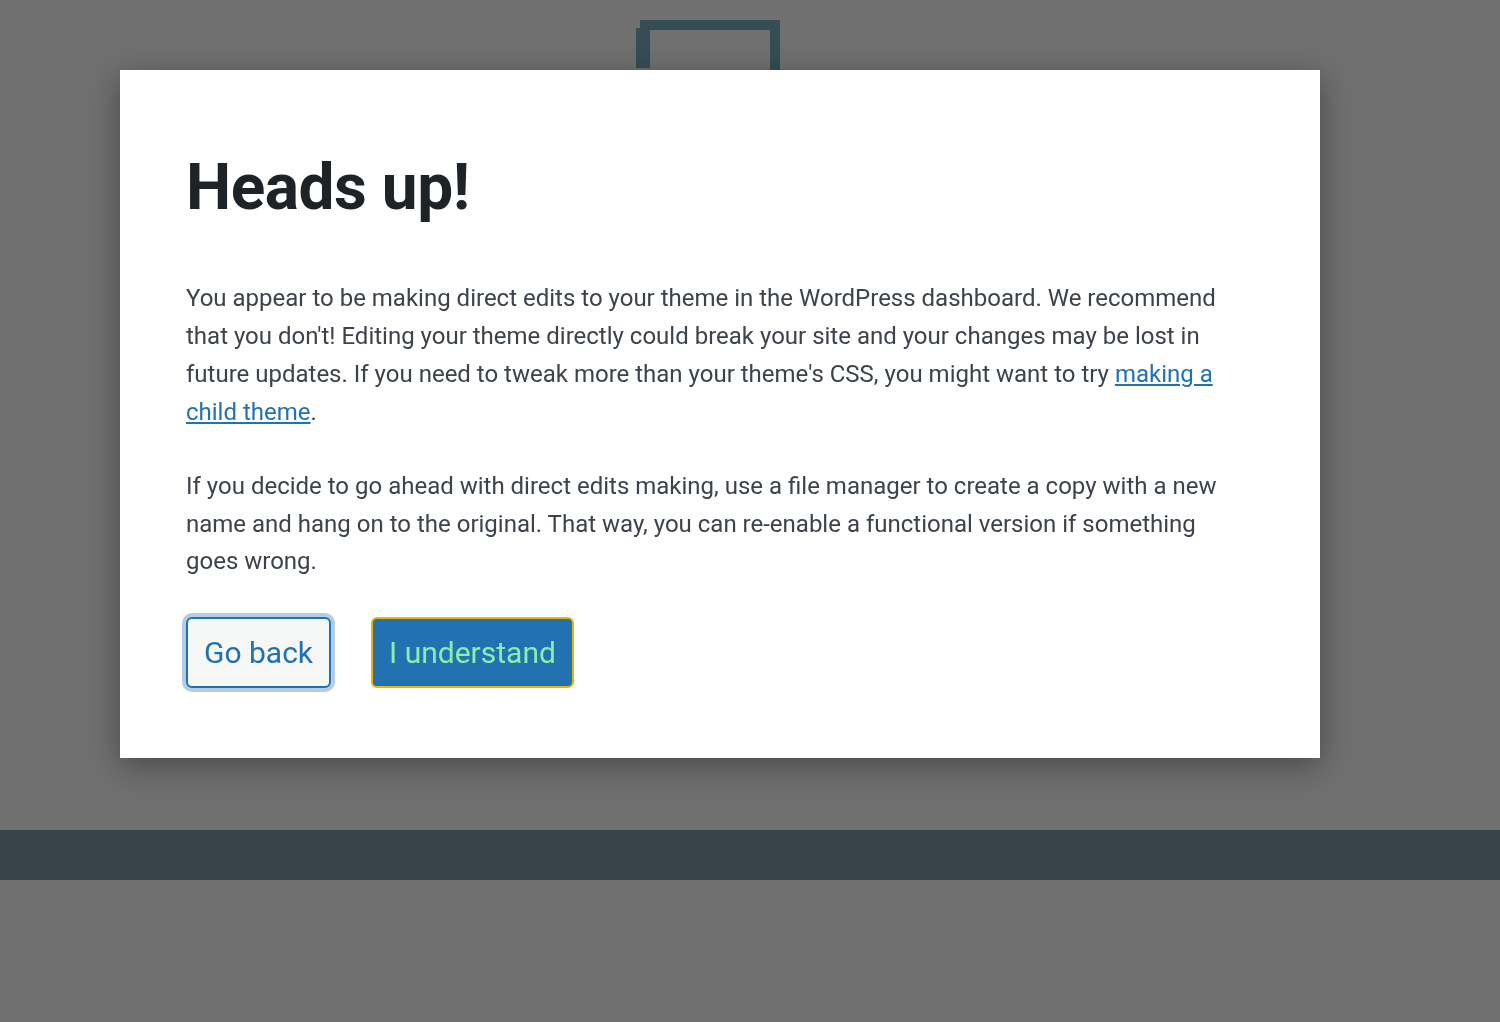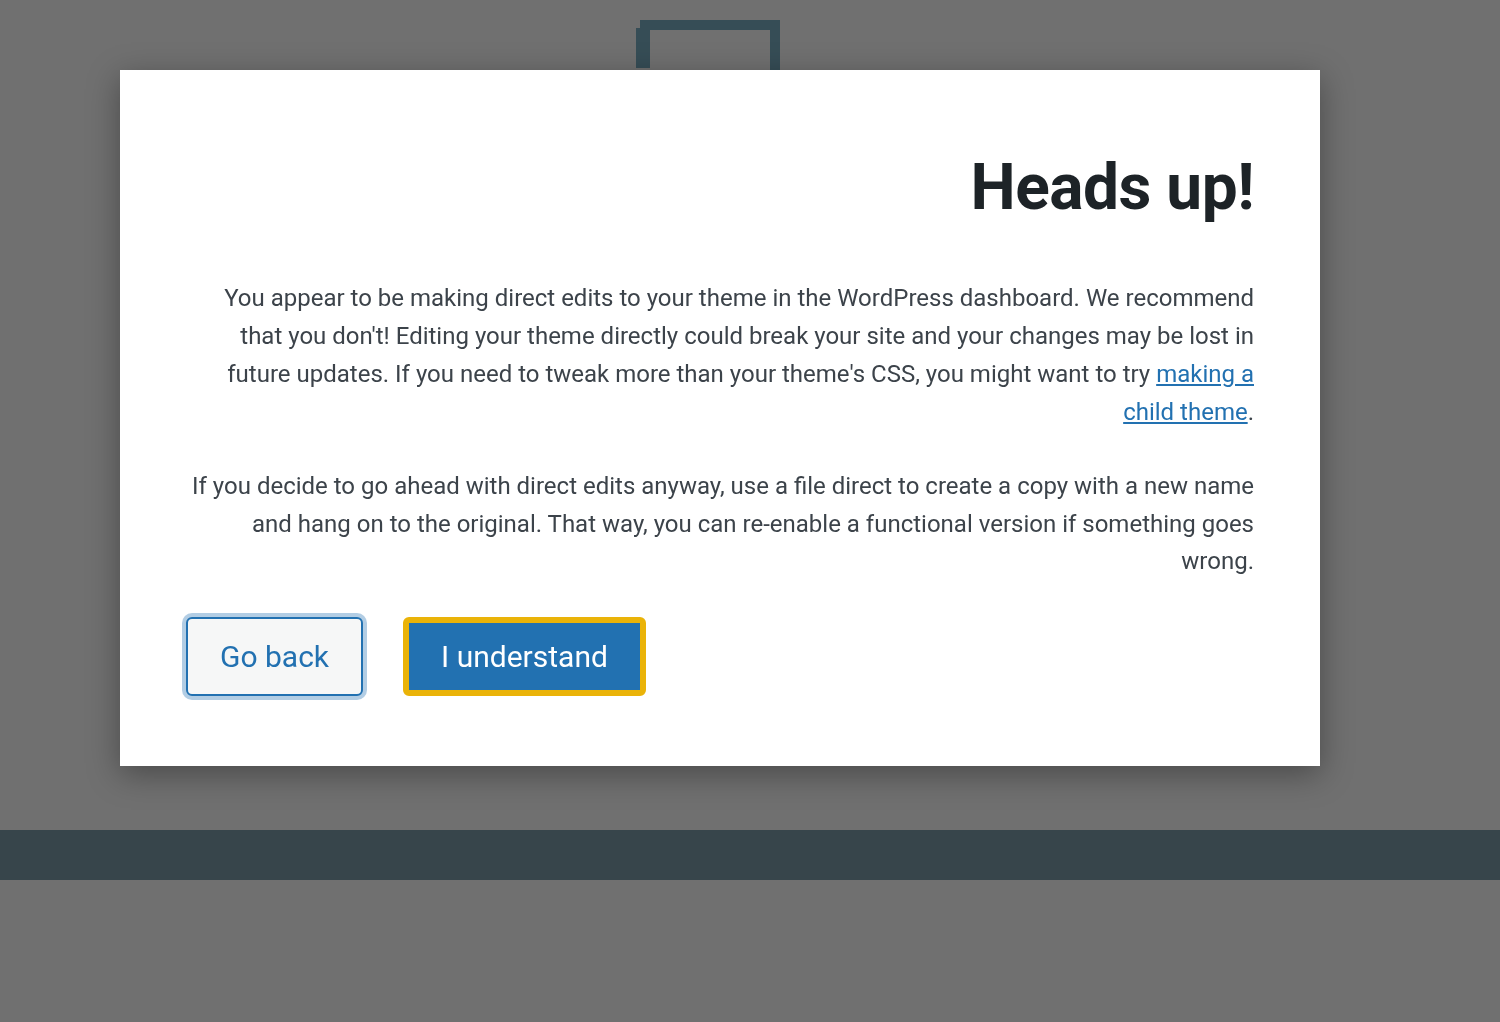--- a/index.html
+++ b/index.html
@@ -1,19 +1,18 @@
 <!DOCTYPE html>
 <html><head>
   <meta charset="utf-8">
   <style>
     * {
       margin: 0;
       padding: 0;
       box-sizing: border-box;
-      text-align: right;
     }
     body {
       font-family: -apple-system, BlinkMacSystemFont, "Segoe UI", Roboto, Helvetica, Arial, sans-serif;
       width: 1500px;
       height: 1022px;
       position: relative;
       overflow: hidden;
       background: #f0f0f1;
     }
     .backdrop {
@@ -93,36 +92,36 @@
       color: #2271b1;
       text-decoration: underline;
     }
     .modal-actions {
       display: flex;
       gap: 40px;
       margin-top: 20px;
     }
     .btn {
       font-size: 30px;
-      padding: 14px 32px;
+      padding: 14px 16px;
       border-radius: 6px;
       cursor: pointer;
       font-family: inherit;
       line-height: 1.3;
     }
     .btn-secondary {
       background: #f6f7f7;
       color: #2271b1;
       border: 2px solid #2271b1;
       box-shadow: 0 0 0 4px rgba(34,113,177,0.35);
     }
     .btn-primary {
       background: #2271b1;
-      color: #ffffff;
-      border: 6px solid #eab308;
+      color: #86efac;
+      border: 2px solid #eab308;
     }
   </style>
 </head>
 <body>
 
 <div class="backdrop">
   <div class="backdrop-logo-piece"></div>
   <div class="backdrop-logo-fragment"></div>
   <div class="backdrop-text">
     <span>tage of the</span><br>
@@ -133,19 +132,19 @@
 </div>
 
 <div class="overlay"></div>
 
 <div class="modal">
   <h1 class="modal-title">Heads up!</h1>
   <div class="modal-body">
     <p>
       <span>You appear to be making direct edits to your theme in the WordPress dashboard. We recommend that you don't! Editing your theme directly could break your site and your changes may be lost in future updates. If you need to tweak more than your theme's CSS, you might want to try </span><a href="#">making a child theme</a><span>.</span>
     </p>
-    <p>If you decide to go ahead with direct edits anyway, use a file direct to create a copy with a new name and hang on to the original. That way, you can re-enable a functional version if something goes wrong.</p>
+    <p>If you decide to go ahead with direct edits making, use a file manager to create a copy with a new name and hang on to the original. That way, you can re-enable a functional version if something goes wrong.</p>
   </div>
   <div class="modal-actions">
     <button class="btn btn-secondary">Go back</button>
     <button class="btn btn-primary">I understand</button>
   </div>
 </div>
 
 </body></html>

